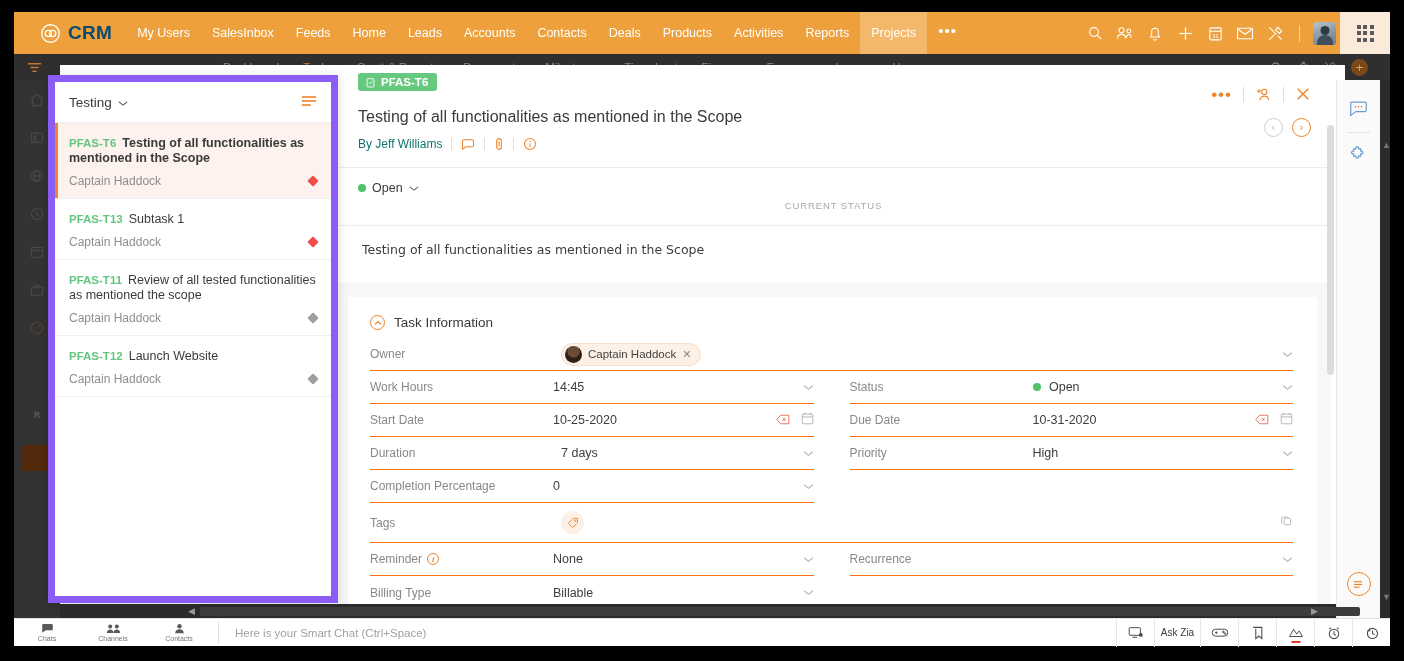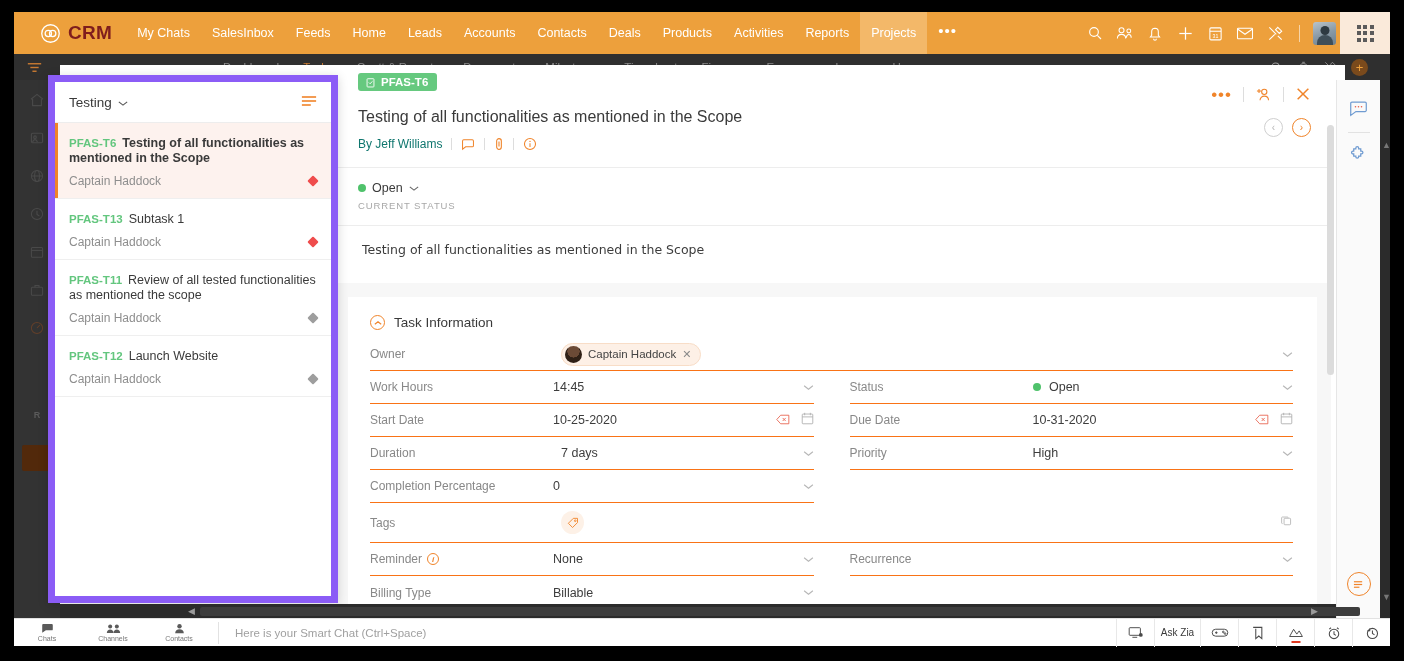--- a/index.html
+++ b/index.html
@@ -16,21 +16,21 @@
   .frame-left  { position:absolute; left:0;    top:0; width:14px;  height:661px; background:#000; }
   .frame-right { position:absolute; left:1390px; top:0; width:14px; height:661px; background:#000; }
   .frame-top   { position:absolute; left:0; top:0; width:1404px; height:12px; background:#000; }
   .frame-bot   { position:absolute; left:0; top:645px; width:1404px; height:16px; background:#000; }
 
   
   .topnav {
     position:absolute; left:14px; top:12px; width:1376px; height:42px;
     background:#eda03c; display:flex; align-items:center;
   }
-  .brand { display:flex; align-items:center; gap:7px; padding:0 14px 0 26px; color:#7f1d1d; }
+  .brand { display:flex; align-items:center; gap:7px; padding:0 14px 0 26px; color:#0c4a6e; }
   .brand-logo { width:21px; height:21px; }
   .brand-name { font-size:19px; font-weight:bold; letter-spacing:.3px; }
   .topnav-items { display:flex; align-items:center; height:42px; }
   .topnav-item {
     color:#fff; font-size:12.5px; padding:0 11px; height:42px;
     display:flex; align-items:center; white-space:nowrap; cursor:pointer;
   }
   .topnav-item.active { background:#f3b869; }
   .topnav-item.dots { letter-spacing:1px; font-size:15px; padding-bottom:6px;}
   .topnav-right { margin-left:auto; display:flex; align-items:center; height:42px; }
@@ -104,21 +104,21 @@
   .nav-arrows { position:absolute; right:20px; top:50px; display:flex; align-items:center; gap:9px; }
   .circ-btn {
     width:19px; height:19px; border-radius:50%; border:1px solid #cfcfcf; color:#b5b5b5;
     display:flex; align-items:center; justify-content:center; font-size:10px; cursor:pointer;
   }
   .circ-btn.on { border-color:#f0842a; color:#f0842a; }
 
   .status-band { background:#fff; padding:13px 22px 14px; border-bottom:1px solid #ededed; }
   .status-line { display:flex; align-items:center; gap:6px; font-size:12.5px; color:#3a3a3a; cursor:pointer; }
   .dot-green { width:8px; height:8px; border-radius:50%; background:#4fc26b; display:inline-block; }
-  .status-cap { font-size:9.5px; color:#a8a8a8; letter-spacing:.9px; margin-top:5px; }
+  .status-cap { font-size:9.5px; color:#a8a8a8; letter-spacing:.9px; margin-top:5px;text-align:center; }
 
   .desc-band { background:#fff; padding:16px 22px 26px 26px; font-size:12.5px; color:#3c3c3c; font-family:"DejaVu Sans", sans-serif; }
 
   .card { background:#fff; margin:14px 14px 0 12px; padding:18px 24px 10px 22px; }
   .card-title { display:flex; align-items:center; gap:9px; font-size:13.5px; color:#3a3a3a; margin-bottom:8px; }
   .collapse-ic {
     width:15px; height:15px; border-radius:50%; border:1px solid #f0842a; color:#f0842a;
     display:flex; align-items:center; justify-content:center; font-size:8px; cursor:pointer;
   }
 
@@ -216,21 +216,21 @@
       <span class="brand-logo">
         <svg width="21" height="21" viewBox="0 0 24 24" fill="none" stroke="#fff" stroke-width="1.5">
           <circle cx="12" cy="12" r="10"></circle>
             <circle cx="9.5" cy="12" r="3.6"></circle>
             <circle cx="14.5" cy="12" r="3.6"></circle>
         </svg>
       </span>
       <span class="brand-name">CRM</span>
     </div>
     <div class="topnav-items">
-      <div class="topnav-item">My Chats</div>
+      <div class="topnav-item">My Users</div>
       <div class="topnav-item">SalesInbox</div>
       <div class="topnav-item">Feeds</div>
       <div class="topnav-item">Home</div>
       <div class="topnav-item">Leads</div>
       <div class="topnav-item">Accounts</div>
       <div class="topnav-item">Contacts</div>
       <div class="topnav-item">Deals</div>
       <div class="topnav-item">Products</div>
       <div class="topnav-item">Activities</div>
       <div class="topnav-item">Reports</div>

